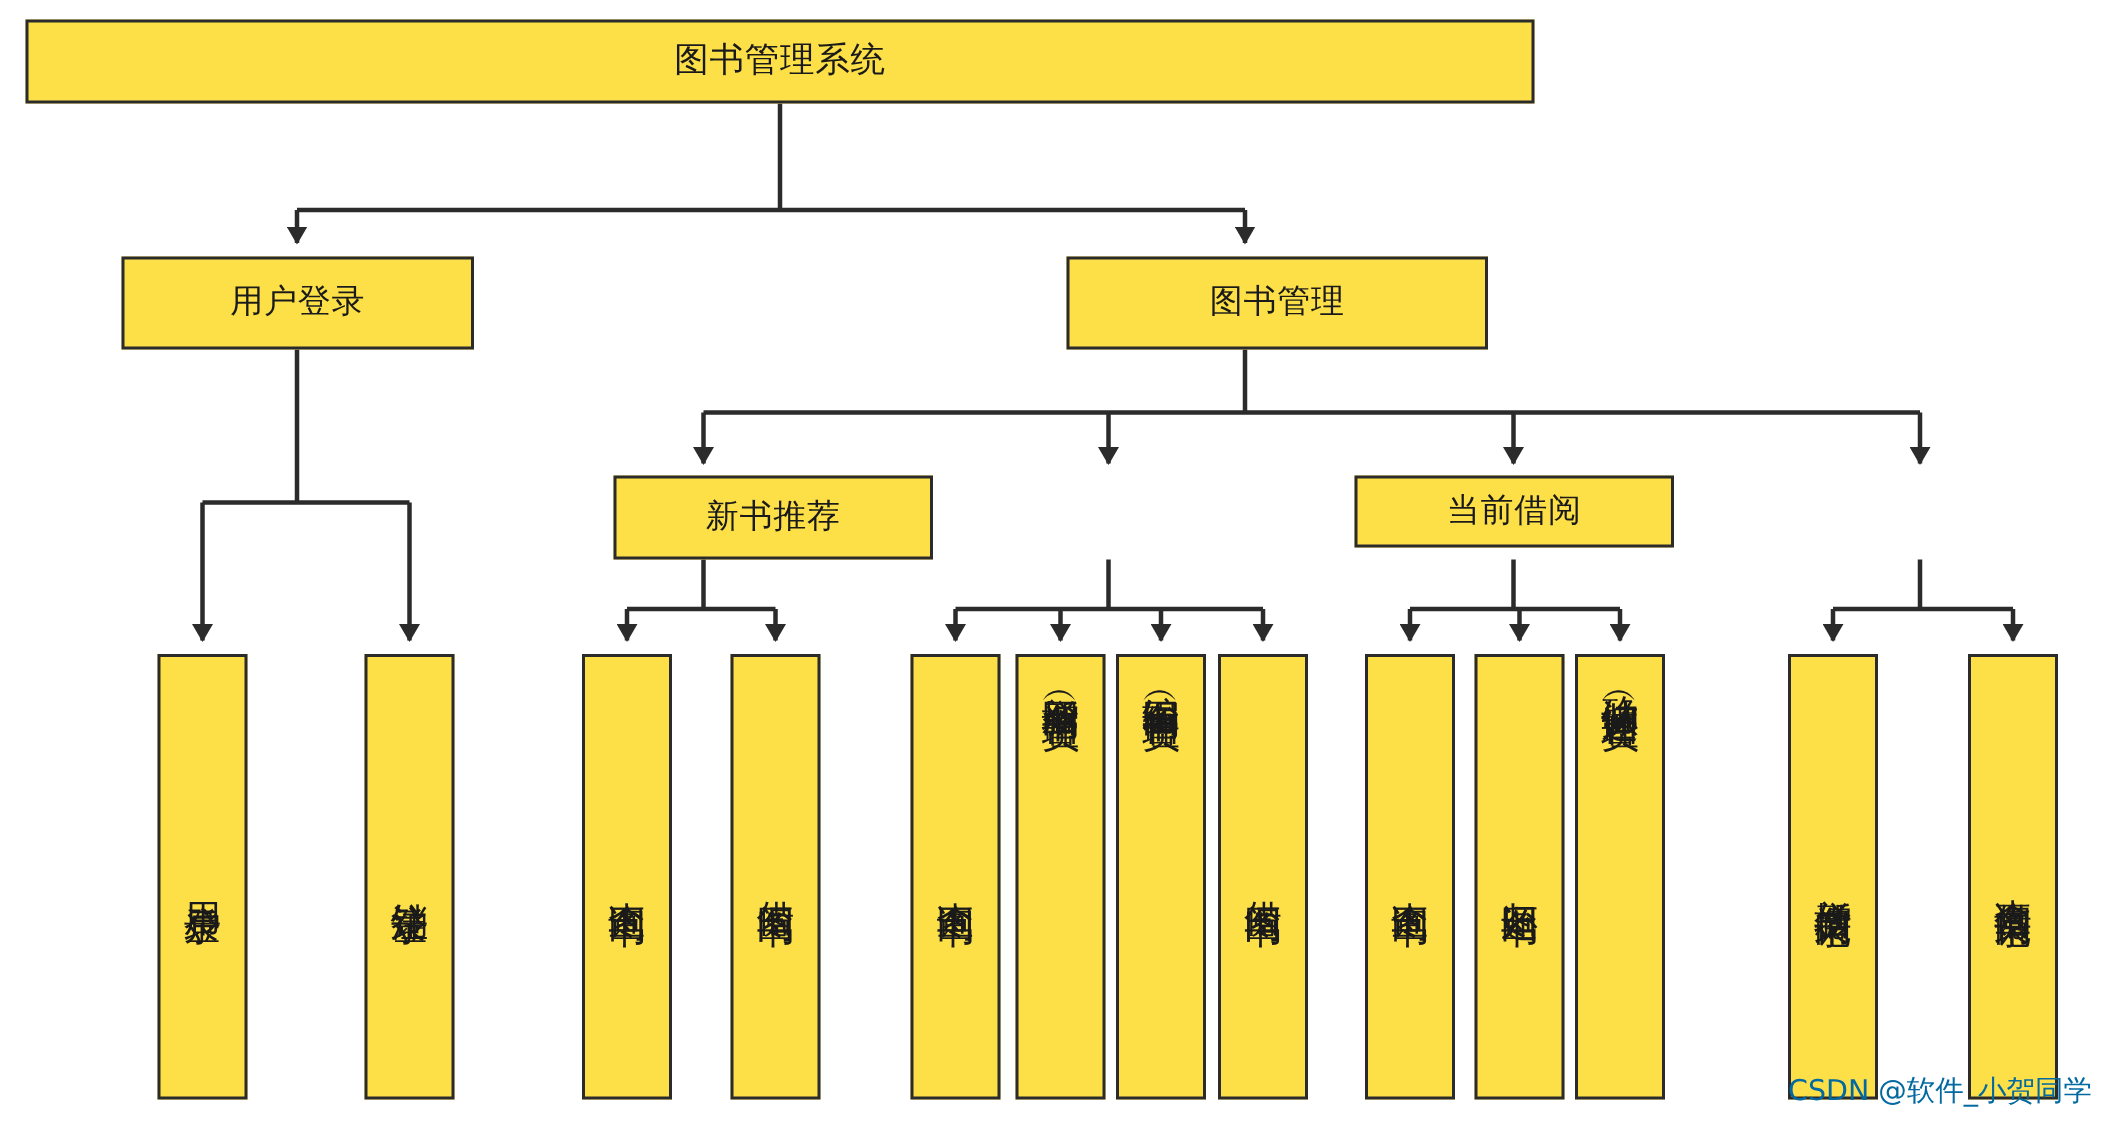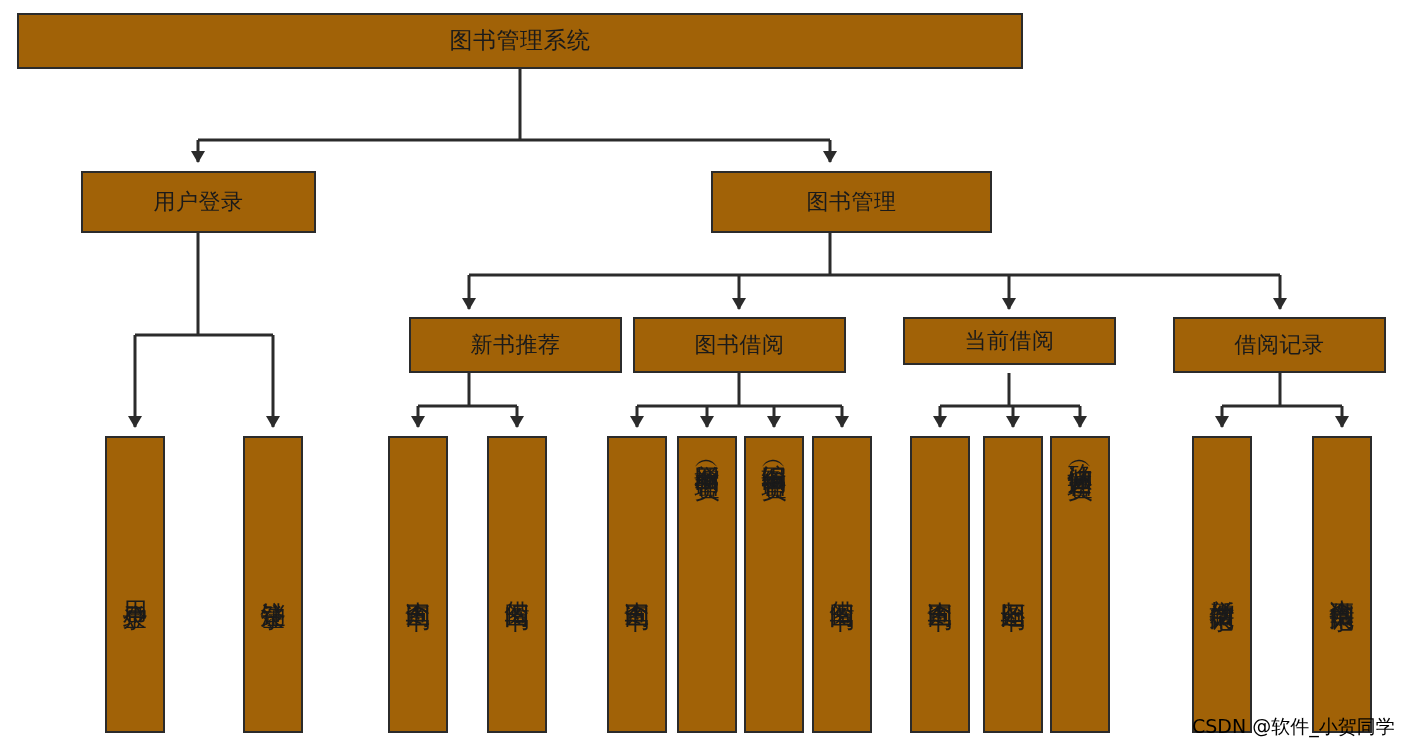--- a/index.html
+++ b/index.html
@@ -21,21 +21,21 @@
   #edges {
     position: absolute;
     left: 0;
     top: 0;
     width: 1405px;
     height: 747px;
   }
   .node {
     position: absolute;
     box-sizing: border-box;
-    background: #a16207;
+    background: #fde047;
     border: 2px solid #2b2b2b;
     display: flex;
     align-items: center;
     justify-content: center;
     overflow: hidden;
   }
   .node-label {
     color: #1a1a1a;
     line-height: 1.12;
     text-align: center;
@@ -140,28 +140,22 @@
   <div class="node h-node" style="left: 81px; top: 171px; width: 235px; height: 62px;">
     <span class="node-label">用户登录</span>
   </div>
   <div class="node h-node" style="left: 711px; top: 171px; width: 281px; height: 62px;">
     <span class="node-label">图书管理</span>
   </div>
 
   <div class="node h-node" style="left: 363px; top: 317px; width: 213px; height: 56px; margin-left: 46px;">
     <span class="node-label">新书推荐</span>
   </div>
-  <div class="node h-node" style="left: 633px; top: 317px; width: 213px; height: 56px;">
-    <span class="node-label">图书借阅</span>
-  </div>
   <div class="node h-node" style="left: 903px; top: 317px; width: 213px; height: 48px;">
     <span class="node-label">当前借阅</span>
-  </div>
-  <div class="node h-node" style="left: 1173px; top: 317px; width: 213px; height: 56px;">
-    <span class="node-label">借阅记录</span>
   </div>
 
   <div class="node v-node centered" style="left: 105px; top: 436px; width: 60px; height: 297px;">
     <span class="node-label">用户登录</span>
   </div>
   <div class="node v-node centered" style="left: 243px; top: 436px; width: 60px; height: 297px;">
     <span class="node-label">注销登录</span>
   </div>
   <div class="node v-node centered" style="left: 388px; top: 436px; width: 60px; height: 297px;">
     <span class="node-label">查询图书</span>
@@ -190,15 +184,15 @@
   <div class="node v-node" style="left: 1050px; top: 436px; width: 60px; height: 297px;">
     <span class="node-label">确认归还（管理员）</span>
   </div>
   <div class="node v-node centered" style="left: 1192px; top: 436px; width: 60px; height: 297px;">
     <span class="node-label">新增借阅记录</span>
   </div>
   <div class="node v-node centered" style="left: 1312px; top: 436px; width: 60px; height: 297px;">
     <span class="node-label">查询借阅记录</span>
   </div>
 
-  <div class="watermark" style="left: 1192px; top: 714px; color: #000000;">CSDN @软件_小贺同学</div>
+  <div class="watermark" style="left: 1192px; top: 714px; color: #0369a1;">CSDN @软件_小贺同学</div>
 
 </div>
 
 </body></html>

